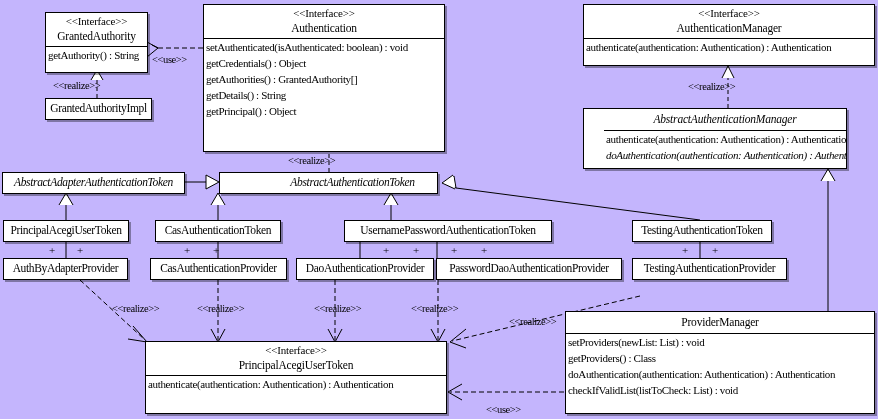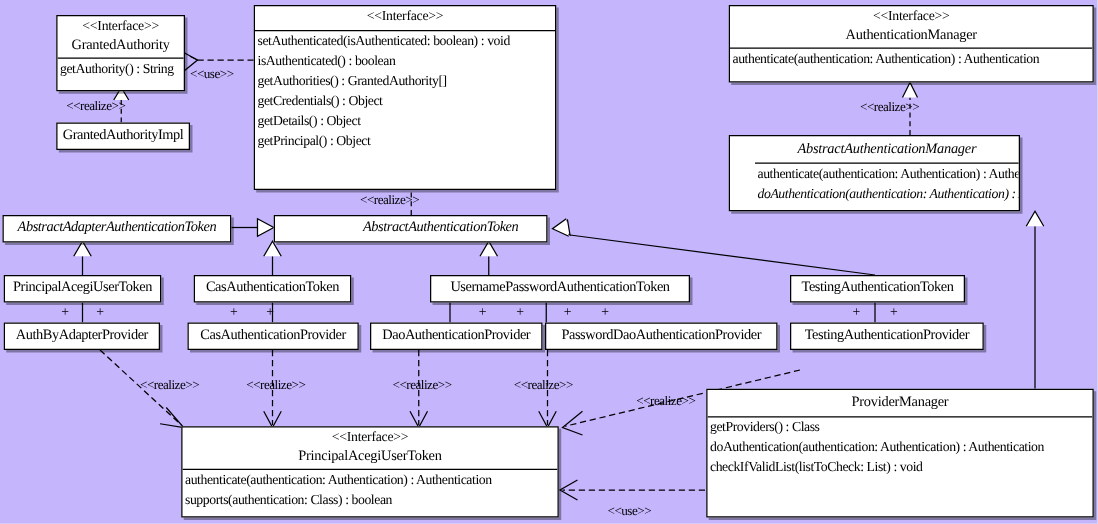--- a/index.html
+++ b/index.html
@@ -216,42 +216,42 @@
     </div>
   </div>
 
   <div class="simplebox" style="left:45px; top:98px; width:107px; height:22px;">
     <span>GrantedAuthorityImpl</span>
   </div>
 
   <div class="uml" style="left:203px; top:4px; width:242px; height:148px;">
     <div class="hdr">
       <span class="stereo">&lt;&lt;Interface&gt;&gt;</span>
+      <span class="cname">Authentication</span>
     </div>
     <div class="compart">
       <div class="member">setAuthenticated(isAuthenticated: boolean) : void</div>
-      <div class="member">isAuthenticated() : boolean</div>
+      <div class="member">getCredentials() : Object</div>
       <div class="member">getAuthorities() : GrantedAuthority[]</div>
-      <div class="member">getCredentials() : Object</div>
-      <div class="member">getDetails() : Object</div>
+      <div class="member">getDetails() : String</div>
       <div class="member">getPrincipal() : Object</div>
     </div>
   </div>
 
   <div class="uml" style="left:583px; top:4px; width:292px; height:62px;">
     <div class="hdr">
       <span class="stereo">&lt;&lt;Interface&gt;&gt;</span>
       <span class="cname">AuthenticationManager</span>
     </div>
     <div class="compart">
       <div class="member">authenticate(authentication: Authentication) : Authentication</div>
     </div>
   </div>
 
-  <div class="uml" style="left:583px; top:108px; width:233px; height:61px;padding-left:20px;">
+  <div class="uml" style="left:583px; top:108px; width:264px; height:61px;padding-left:20px;">
     <div class="hdr" style="padding-top:3px;padding-bottom:4px;">
       <span class="cname abstract">AbstractAuthenticationManager</span>
     </div>
     <div class="compart">
       <div class="member">authenticate(authentication: Authentication) : Authentication</div>
       <div class="member abstract">doAuthentication(authentication: Authentication) : Authentication</div>
     </div>
   </div>
 
   <div class="simplebox" style="left:2px; top:172px; width:183px; height:22px; font-style:italic;">
@@ -298,29 +298,29 @@
     <span>TestingAuthenticationProvider</span>
   </div>
 
   <div class="uml" style="left:145px; top:341px; width:302px; height:73px;">
     <div class="hdr">
       <span class="stereo">&lt;&lt;Interface&gt;&gt;</span>
       <span class="cname">PrincipalAcegiUserToken</span>
     </div>
     <div class="compart">
       <div class="member">authenticate(authentication: Authentication) : Authentication</div>
-      <div class="member">supports(authentication: Class) : boolean</div>
     </div>
   </div>
 
   <div class="uml" style="left:565px; top:311px; width:310px; height:103px;">
     <div class="hdr" style="padding-top:3px;padding-bottom:4px;">
       <span class="cname">ProviderManager</span>
     </div>
     <div class="compart">
+      <div class="member">setProviders(newList: List) : void</div>
       <div class="member">getProviders() : Class</div>
       <div class="member">doAuthentication(authentication: Authentication) : Authentication</div>
       <div class="member">checkIfValidList(listToCheck: List) : void</div>
     </div>
   </div>
 
   <div class="elabel" style="left:152px; top:54px;">&lt;&lt;use&gt;&gt;</div>
   <div class="elabel" style="left:53px; top:80px;">&lt;&lt;realize&gt;&gt;</div>
   <div class="elabel" style="left:288px; top:155px;">&lt;&lt;realize&gt;&gt;</div>
   <div class="elabel" style="left:688px; top:81px;">&lt;&lt;realize&gt;&gt;</div>

